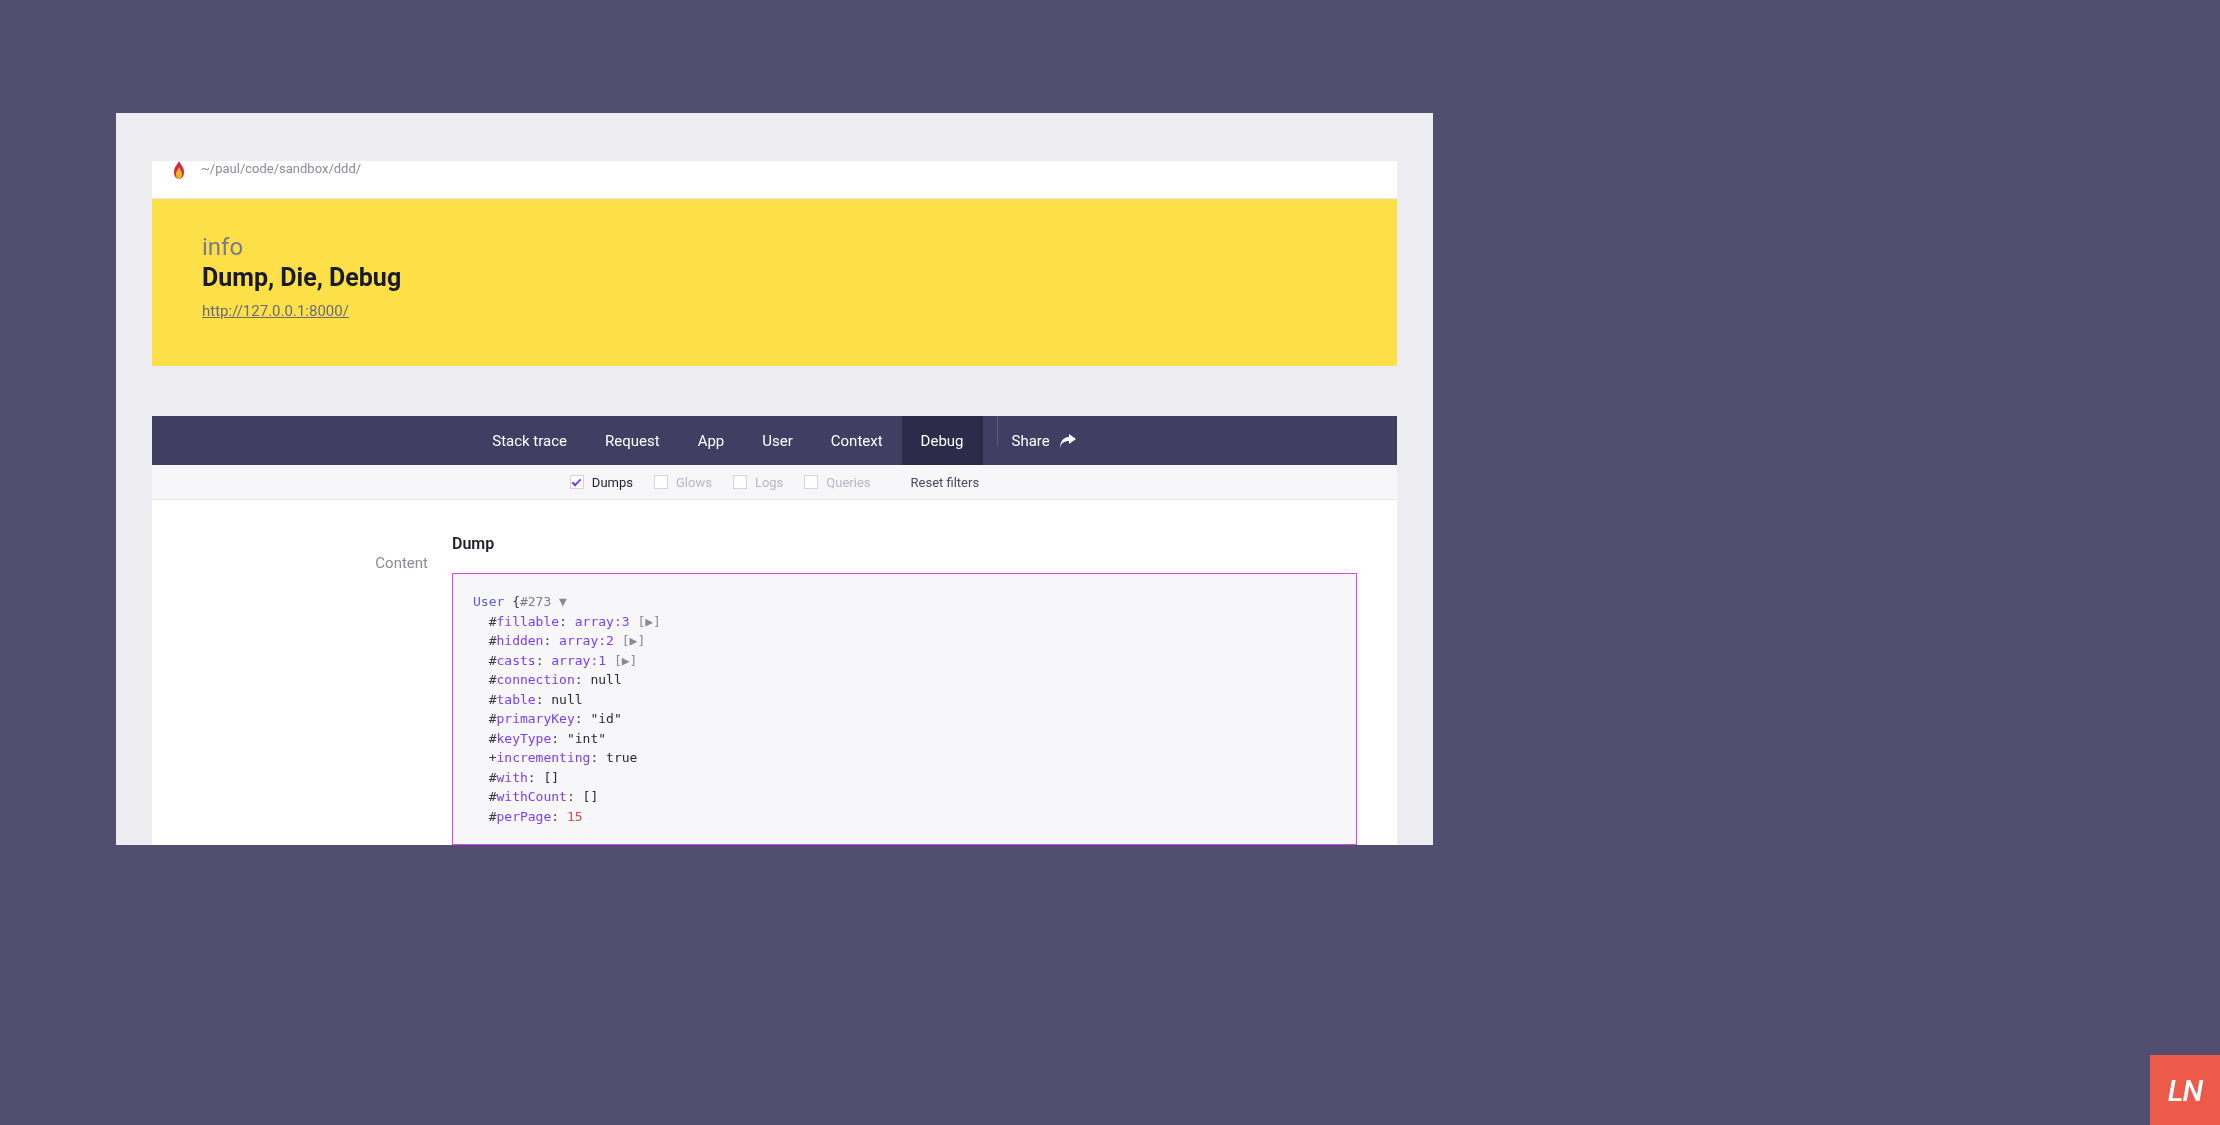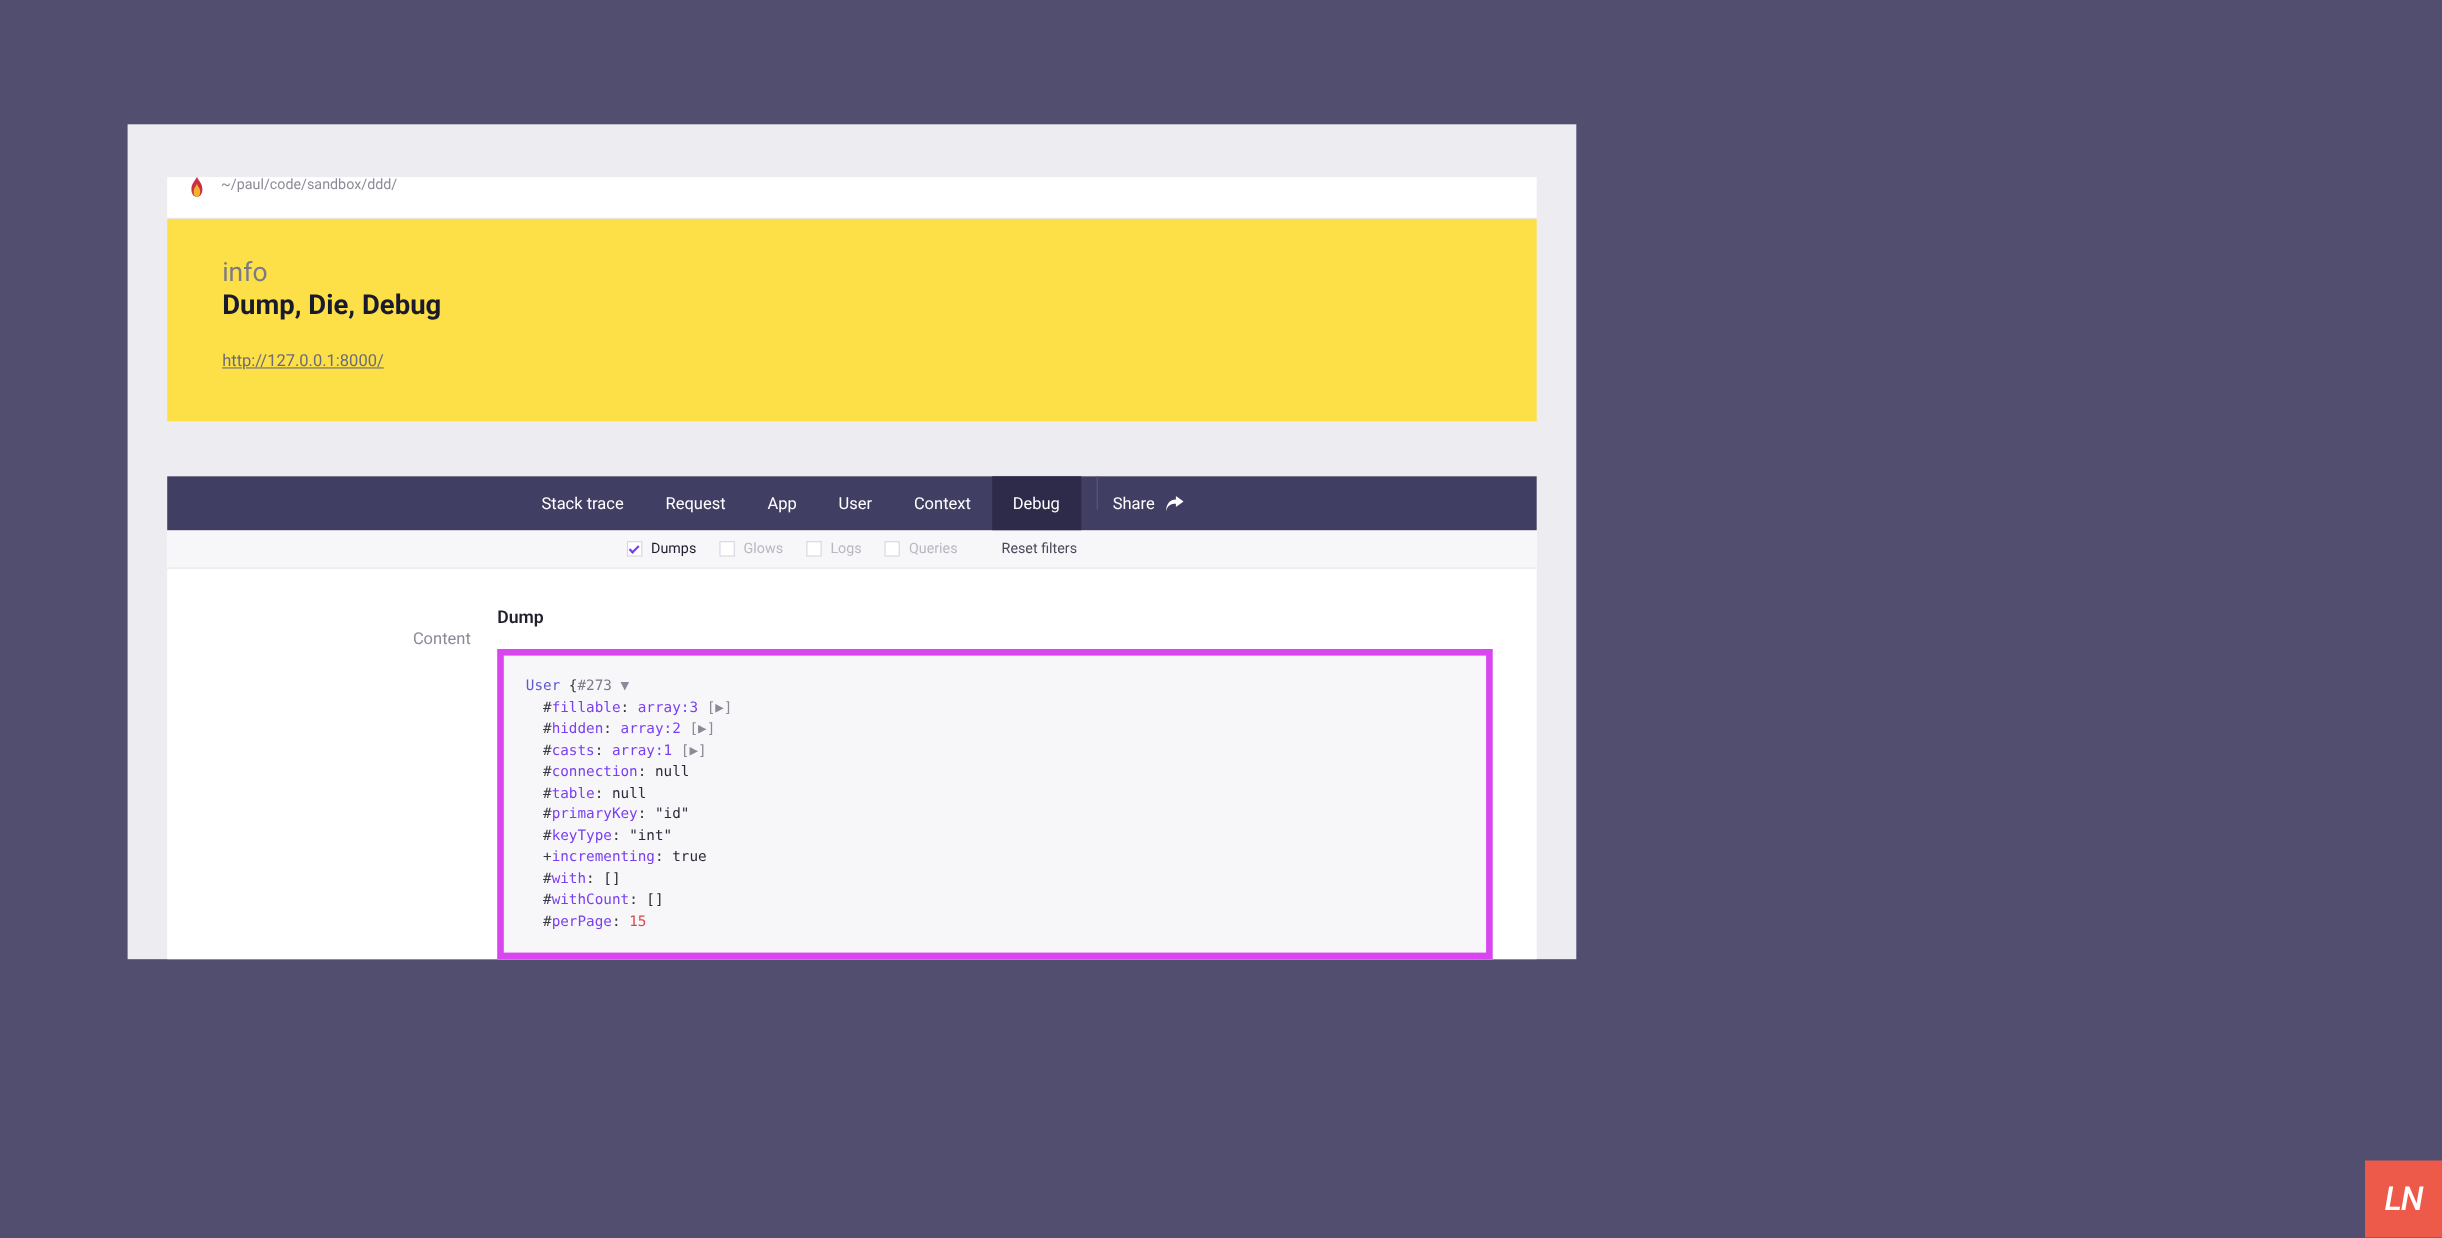--- a/index.html
+++ b/index.html
@@ -44,21 +44,21 @@
     .info-label {
       color: #7a7a89;
       font-size: 24px;
       font-weight: 400;
       margin-bottom: 2px;
     }
     .error-title {
       color: #1a1a2e;
       font-size: 25px;
       font-weight: 700;
-      margin-bottom: 26px;
+      margin-bottom: 9px;
     }
     .error-url {
       color: #6b6b7a;
       font-size: 15px;
       text-decoration: underline;
     }
     .debug-panel {
       margin: 50px 36px 0 36px;
       background: #ffffff;
     }
@@ -166,21 +166,21 @@
     .content-label {
       color: #8a8a98;
       font-size: 15px;
       margin-top: 20px;
     }
     .content-main {
       flex: 1;
     }
     .code-block {
       background: #f7f6f9;
-      border: 6px solid #d946ef;
+      border: 1px solid #d946ef;
       padding: 18px 20px;
       font-family: "SF Mono", Monaco, Menlo, Consolas, monospace;
       font-size: 13px;
       line-height: 1.5;
       white-space: pre;
       color: #383842;
       margin-top: 12px;
     }
     .tok-class { color: #5a5ad2; }
     .tok-hash { color: #7a7a89; }

